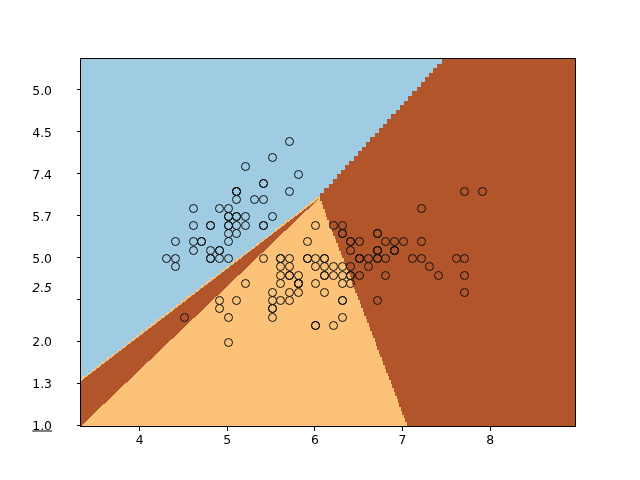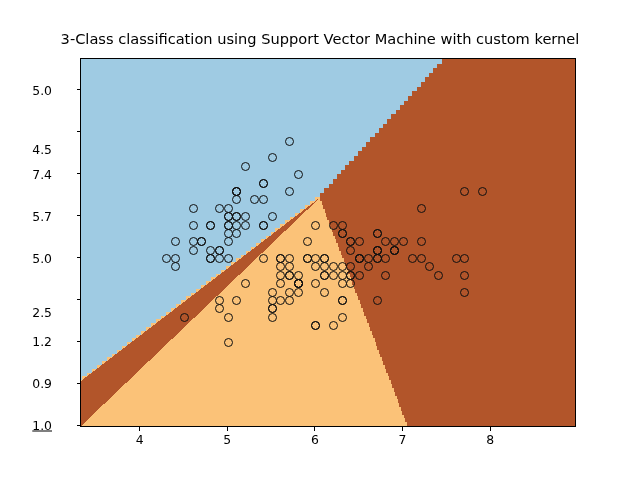--- a/index.html
+++ b/index.html
@@ -59,21 +59,20 @@
   }
   .xtick-mark{
     position:absolute;top:427px;width:1.1px;height:3.5px;background:#000;
   }
 </style>
 </head>
 <body>
 
 <div id="figure">
 
-  <div id="title">3-Class classification using Support Vector Machine with custom kernel</div>
 
   <div id="axes">
     <div id="regions">
         <svg viewBox="0 0 496 369" preserveAspectRatio="none">
           <polygon points="0,0 496,0 496,369 0,369" fill="#b2552a" shape-rendering="crispEdges"></polygon>
           <polygon points="240.11,139.21 235.13,139.21 235.13,143.04 230.14,143.04 230.14,146.87 225.16,146.87 225.16,150.70 220.18,150.70 220.18,154.53 215.19,154.53 215.19,158.36 210.21,158.36 210.21,162.19 205.22,162.19 205.22,166.02 200.24,166.02 200.24,169.85 195.26,169.85 195.26,173.68 190.27,173.68 190.27,177.51 185.29,177.51 185.29,181.34 180.30,181.34 180.30,185.17 175.32,185.17 175.32,189.00 170.33,189.00 170.33,192.83 165.35,192.83 165.35,196.66 160.37,196.66 160.37,200.49 155.38,200.49 155.38,204.32 150.40,204.32 150.40,208.15 145.41,208.15 145.41,211.98 140.43,211.98 140.43,215.81 135.45,215.81 135.45,219.64 130.46,219.64 130.46,223.47 125.48,223.47 125.48,227.30 120.49,227.30 120.49,231.13 115.51,231.13 115.51,234.96 110.52,234.96 110.52,238.79 105.54,238.79 105.54,242.62 100.56,242.62 100.56,246.45 95.57,246.45 95.57,250.28 90.59,250.28 90.59,254.11 85.60,254.11 85.60,257.94 80.62,257.94 80.62,261.77 75.64,261.77 75.64,265.60 70.65,265.60 70.65,269.43 65.67,269.43 65.67,273.26 60.68,273.26 60.68,277.09 55.70,277.09 55.70,280.92 50.71,280.92 50.71,284.75 45.73,284.75 45.73,288.57 40.75,288.57 40.75,292.40 35.76,292.40 35.76,296.23 30.78,296.23 30.78,300.06 25.79,300.06 25.79,303.89 20.81,303.89 20.81,307.72 15.83,307.72 15.83,311.55 10.84,311.55 10.84,315.38 5.86,315.38 5.86,319.21 0.87,319.21 0.87,323.04 -4.11,323.04 -4.11,326.87 -9.10,326.87 -9.10,330.70 -14.08,330.70 -14.08,334.53 -19.06,334.53 -19.06,338.36 -24.05,338.36 -24.05,342.19 -29.03,342.19 -29.03,346.02 -34.02,346.02 -34.02,349.85 -39.00,349.85 -39.00,353.68 -43.98,353.68 -43.98,357.51 -48.97,357.51 -48.97,361.34 -53.95,361.34 -53.95,365.17 -58.94,365.17 -58.94,369.00 240.11,139.21 240.11,143.04 241.59,143.04 241.59,146.87 243.06,146.87 243.06,150.70 244.54,150.70 244.54,154.53 246.01,154.53 246.01,158.36 247.49,158.36 247.49,162.19 248.96,162.19 248.96,166.02 250.44,166.02 250.44,169.85 251.91,169.85 251.91,173.68 253.39,173.68 253.39,177.51 254.86,177.51 254.86,181.34 256.34,181.34 256.34,185.17 257.81,185.17 257.81,189.00 259.29,189.00 259.29,192.83 260.77,192.83 260.77,196.66 262.24,196.66 262.24,200.49 263.72,200.49 263.72,204.32 265.19,204.32 265.19,208.15 266.67,208.15 266.67,211.98 268.14,211.98 268.14,215.81 269.62,215.81 269.62,219.64 271.09,219.64 271.09,223.47 272.57,223.47 272.57,227.30 274.04,227.30 274.04,231.13 275.52,231.13 275.52,234.96 276.99,234.96 276.99,238.79 278.47,238.79 278.47,242.62 279.94,242.62 279.94,246.45 281.42,246.45 281.42,250.28 282.89,250.28 282.89,254.11 284.37,254.11 284.37,257.94 285.84,257.94 285.84,261.77 287.32,261.77 287.32,265.60 288.79,265.60 288.79,269.43 290.27,269.43 290.27,273.26 291.74,273.26 291.74,277.09 293.22,277.09 293.22,280.92 294.69,280.92 294.69,284.75 296.17,284.75 296.17,288.57 297.64,288.57 297.64,292.40 299.12,292.40 299.12,296.23 300.59,296.23 300.59,300.06 302.07,300.06 302.07,303.89 303.54,303.89 303.54,307.72 305.02,307.72 305.02,311.55 306.49,311.55 306.49,315.38 307.97,315.38 307.97,319.21 309.44,319.21 309.44,323.04 310.92,323.04 310.92,326.87 312.40,326.87 312.40,330.70 313.87,330.70 313.87,334.53 315.35,334.53 315.35,338.36 316.82,338.36 316.82,342.19 318.30,342.19 318.30,346.02 319.77,346.02 319.77,349.85 321.25,349.85 321.25,353.68 322.72,353.68 322.72,357.51 324.20,357.51 324.20,361.34 325.67,361.34 325.67,365.17 327.15,365.17 327.15,369.00 328.62,369.00 0.00,369.00" fill="#fbc278" shape-rendering="crispEdges"></polygon>
           <polygon points="-58.94,369.00 -58.94,365.17 -53.95,365.17 -53.95,361.34 -48.97,361.34 -48.97,357.51 -43.98,357.51 -43.98,353.68 -39.00,353.68 -39.00,349.85 -34.02,349.85 -34.02,346.02 -29.03,346.02 -29.03,342.19 -24.05,342.19 -24.05,338.36 -19.06,338.36 -19.06,334.53 -14.08,334.53 -14.08,330.70 -9.10,330.70 -9.10,326.87 -4.11,326.87 -4.11,323.04 0.87,323.04 0.87,319.21 5.86,319.21 5.86,315.38 10.84,315.38 10.84,311.55 15.83,311.55 15.83,307.72 20.81,307.72 20.81,303.89 25.79,303.89 25.79,300.06 30.78,300.06 30.78,296.23 35.76,296.23 35.76,292.40 40.75,292.40 40.75,288.57 45.73,288.57 45.73,284.75 50.71,284.75 50.71,280.92 55.70,280.92 55.70,277.09 60.68,277.09 60.68,273.26 65.67,273.26 65.67,269.43 70.65,269.43 70.65,265.60 75.64,265.60 75.64,261.77 80.62,261.77 80.62,257.94 85.60,257.94 85.60,254.11 90.59,254.11 90.59,250.28 95.57,250.28 95.57,246.45 100.56,246.45 100.56,242.62 105.54,242.62 105.54,238.79 110.52,238.79 110.52,234.96 115.51,234.96 115.51,231.13 120.49,231.13 120.49,227.30 125.48,227.30 125.48,223.47 130.46,223.47 130.46,219.64 135.45,219.64 135.45,215.81 140.43,215.81 140.43,211.98 145.41,211.98 145.41,208.15 150.40,208.15 150.40,204.32 155.38,204.32 155.38,200.49 160.37,200.49 160.37,196.66 165.35,196.66 165.35,192.83 170.33,192.83 170.33,189.00 175.32,189.00 175.32,185.17 180.30,185.17 180.30,181.34 185.29,181.34 185.29,177.51 190.27,177.51 190.27,173.68 195.26,173.68 195.26,169.85 200.24,169.85 200.24,166.02 205.22,166.02 205.22,162.19 210.21,162.19 210.21,158.36 215.19,158.36 215.19,154.53 220.18,154.53 220.18,150.70 225.16,150.70 225.16,146.87 230.14,146.87 230.14,143.04 235.13,143.04 235.13,139.21 240.11,139.21 240.11,139.21 240.11,134.57 244.32,134.57 244.32,129.93 248.53,129.93 248.53,125.29 252.73,125.29 252.73,120.65 256.94,120.65 256.94,116.01 261.14,116.01 261.14,111.37 265.35,111.37 265.35,106.73 269.56,106.73 269.56,102.09 273.76,102.09 273.76,97.45 277.97,97.45 277.97,92.81 282.18,92.81 282.18,88.17 286.38,88.17 286.38,83.53 290.59,83.53 290.59,78.89 294.80,78.89 294.80,74.25 299.00,74.25 299.00,69.61 303.21,69.61 303.21,64.97 307.41,64.97 307.41,60.33 311.62,60.33 311.62,55.69 315.83,55.69 315.83,51.05 320.03,51.05 320.03,46.40 324.24,46.40 324.24,41.76 328.45,41.76 328.45,37.12 332.65,37.12 332.65,32.48 336.86,32.48 336.86,27.84 341.07,27.84 341.07,23.20 345.27,23.20 345.27,18.56 349.48,18.56 349.48,13.92 353.68,13.92 353.68,9.28 357.89,9.28 357.89,4.64 362.10,4.64 362.10,0.00 366.30,0.00 0.00,0.00 0.00,369.00" fill="#9fcbe3" shape-rendering="crispEdges"></polygon>
         </svg>
       </div>
     <div id="points">
@@ -227,33 +226,33 @@
         <div class="pt" style="left: 278.671px; top: 199.595px;"></div>
         <div class="pt" style="left: 252.382px; top: 166.05px;"></div>
         <div class="pt" style="left: 226.092px; top: 199.595px;"></div>
       </div>
   </div>
 
   <div id="ticks">
       <div class="ytick-mark" style="top: 424.823px;"></div>
       <div class="ytick-label" style="top: 425.323px; text-decoration: underline;">1.0</div>
       <div class="ytick-mark" style="top: 382.891px;"></div>
-      <div class="ytick-label" style="top: 383.391px;">0.9</div>
+      <div class="ytick-label" style="top: 383.391px;">1.3</div>
       <div class="ytick-mark" style="top: 340.959px;"></div>
-      <div class="ytick-label" style="top: 341.459px;">1.2</div>
+      <div class="ytick-label" style="top: 341.459px;">2.0</div>
       <div class="ytick-mark" style="top: 299.027px;"></div>
-      <div class="ytick-label" style="top: 312px;">2.5</div>
+      <div class="ytick-label" style="top: 287px; font-style: italic;">2.5</div>
       <div class="ytick-mark" style="top: 257.095px;"></div>
       <div class="ytick-label" style="top: 257.595px;">5.0</div>
       <div class="ytick-mark" style="top: 215.164px;"></div>
       <div class="ytick-label" style="top: 215.664px;">5.7</div>
       <div class="ytick-mark" style="top: 173.232px;"></div>
       <div class="ytick-label" style="top: 173.732px;">7.4</div>
       <div class="ytick-mark" style="top: 131.3px;"></div>
-      <div class="ytick-label" style="top: 149px;">4.5</div>
+      <div class="ytick-label" style="top: 132px;">4.5</div>
       <div class="ytick-mark" style="top: 89.3682px;"></div>
       <div class="ytick-label" style="top: 89.8682px;">5.0</div>
       <div class="xtick-mark" style="left: 139.09px;"></div>
       <div class="xtick-label" style="left: 139.59px;">4</div>
       <div class="xtick-mark" style="left: 226.723px;"></div>
       <div class="xtick-label" style="left: 227.223px;">5</div>
       <div class="xtick-mark" style="left: 314.355px;"></div>
       <div class="xtick-label" style="left: 314.855px;">6</div>
       <div class="xtick-mark" style="left: 401.988px;"></div>
       <div class="xtick-label" style="left: 402.488px;">7</div>

